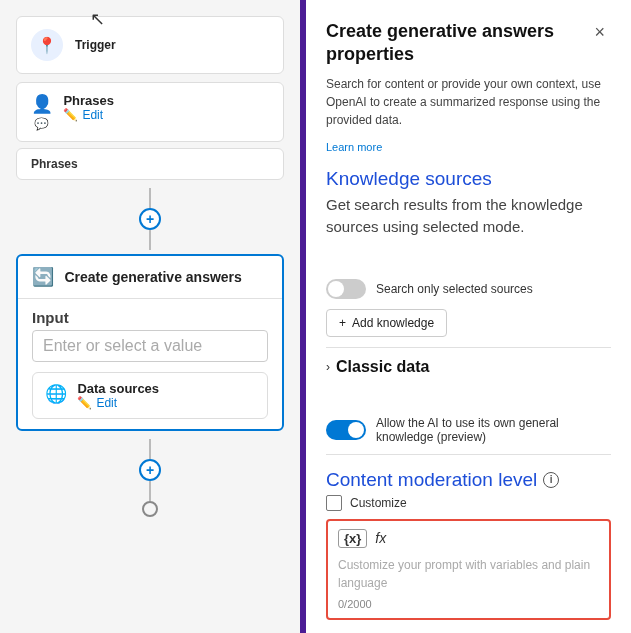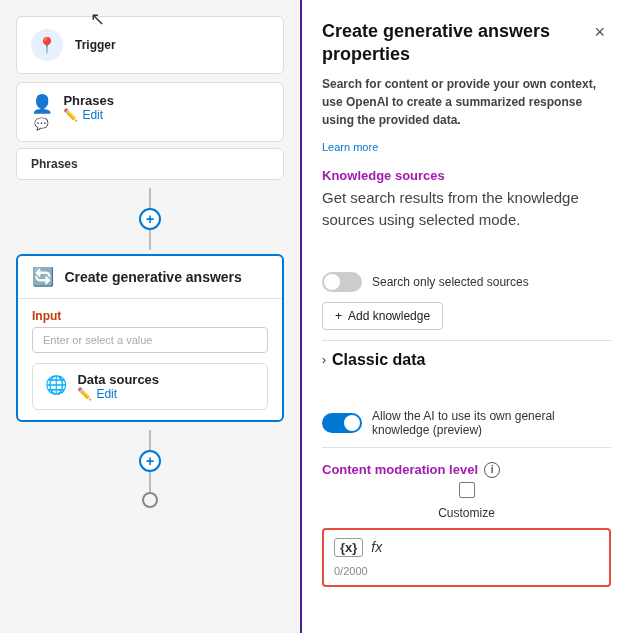--- a/index.html
+++ b/index.html
@@ -147,51 +147,51 @@
     }
     .node-main-label {
       font-weight: 600;
       font-size: 14px;
       color: #222;
     }
     .node-main-body {
       padding: 10px 14px;
     }
     .input-label {
-      font-size: 12px;
+      font-size: 15px;
       font-weight: 600;
-      color: #c2410c;
+      color: #404040;
       margin-bottom: 4px;
     }
     .input-field {
       border: 1px solid #ccc;
       border-radius: 4px;
       padding: 6px 10px;
-      font-size: 11px;
+      font-size: 16px;
       color: #aaa;
       width: 100%;
       margin-bottom: 10px;
       background: #fff;
     }
     .data-sources-row {
       display: flex;
       align-items: flex-start;
       gap: 10px;
       background: #fff;
       border: 1px solid #ddd;
       border-radius: 6px;
       padding: 8px 12px;
     }
     .ds-icon { font-size: 18px; color: #555; margin-top: 2px; }
 
     
     .right-panel {
       flex: 1;
       background: #fff;
-      border-left: 2px solid #4c1d95;
+      border-left: 6px solid #4c1d95;
       padding: 20px 20px 16px 20px;
       overflow-y: auto;
       position: relative;
     }
     .panel-header {
       display: flex;
       justify-content: space-between;
       align-items: flex-start;
       margin-bottom: 8px;
     }
@@ -207,33 +207,32 @@
       font-size: 18px;
       cursor: pointer;
       color: #555;
       padding: 2px 6px;
     }
     .panel-desc {
       font-size: 12px;
       color: #444;
       margin-bottom: 10px;
       line-height: 1.5;
-      font-weight: bold;
     }
     .learn-more {
       color: #0078d4;
       font-size: 11px;
       cursor: pointer;
       text-decoration: none;
     }
 
     .section-title {
-      font-size: 13px;
-      font-weight: 700;
-      color: #a21caf;
+      font-size: 19px;
+      font-weight: 400;
+      color: #1d4ed8;
       margin-top: 14px;
       margin-bottom: 4px;
     }
     .section-desc {
       font-size: 15px;
       color: #444;
       margin-bottom: 8px;
       line-height: 1.5;
     }
 
@@ -293,21 +292,20 @@
     }
     .accordion-arrow { font-size: 12px; color: #333; }
     .accordion-label { font-size: 16px; font-weight: 600; color: #111; }
 
     
     .checkbox-row {
       display: flex;
       align-items: center;
       gap: 8px;
       margin-bottom: 8px;
-      flex-direction: column;
     }
     .checkbox-box {
       width: 16px;
       height: 16px;
       border: 1.5px solid #777;
       border-radius: 2px;
       background: #fff;
       flex-shrink: 0;
     }
     .checkbox-label { font-size: 12px; color: #333; }
@@ -494,15 +492,16 @@
     <div class="checkbox-box"></div>
     <span class="checkbox-label">Customize</span>
   </div>
 
   
   <div class="formula-box">
     <div class="formula-icons">
       <span class="formula-var">{x}</span>
       <span class="formula-fx">fx</span>
     </div>
+    <div class="formula-placeholder">Customize your prompt with variables and plain language</div>
     <div class="formula-counter">0/2000</div>
   </div>
 </div>
 
 </body></html>

